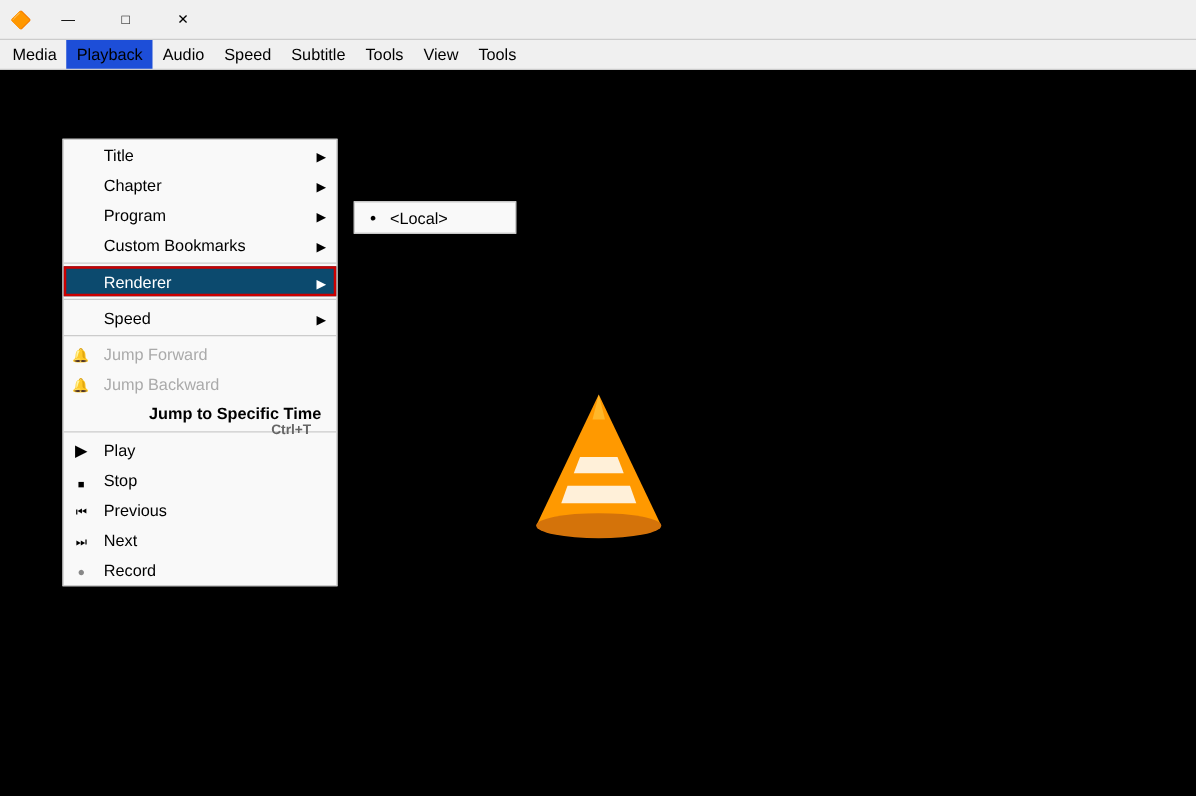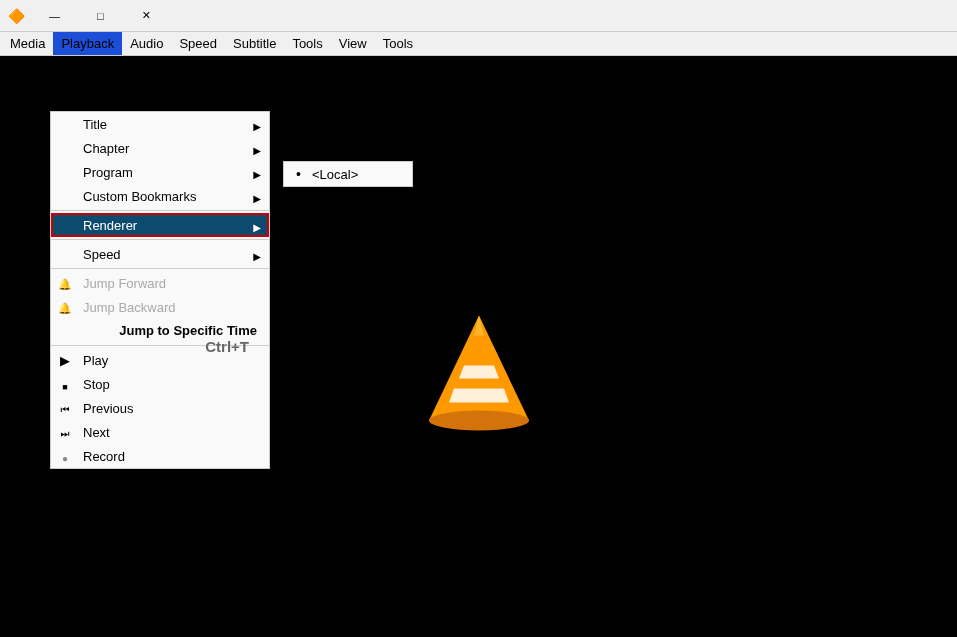--- a/index.html
+++ b/index.html
@@ -86,21 +86,21 @@
     }
 
     .dropdown-item .arrow {
       position: absolute;
       right: 8px;
       font-size: 10px;
     }
     .dropdown-item .shortcut {
       margin-left: auto;
       color: #666;
-      font-size: 15px;
+      font-size: 11px;
       padding-right: 8px;
     }
     .dropdown-item.bold { font-weight: bold; flex-direction: column; }
 
     .dropdown-separator {
       height: 1px;
       background: #ccc;
       margin: 2px 0;
     }
 

